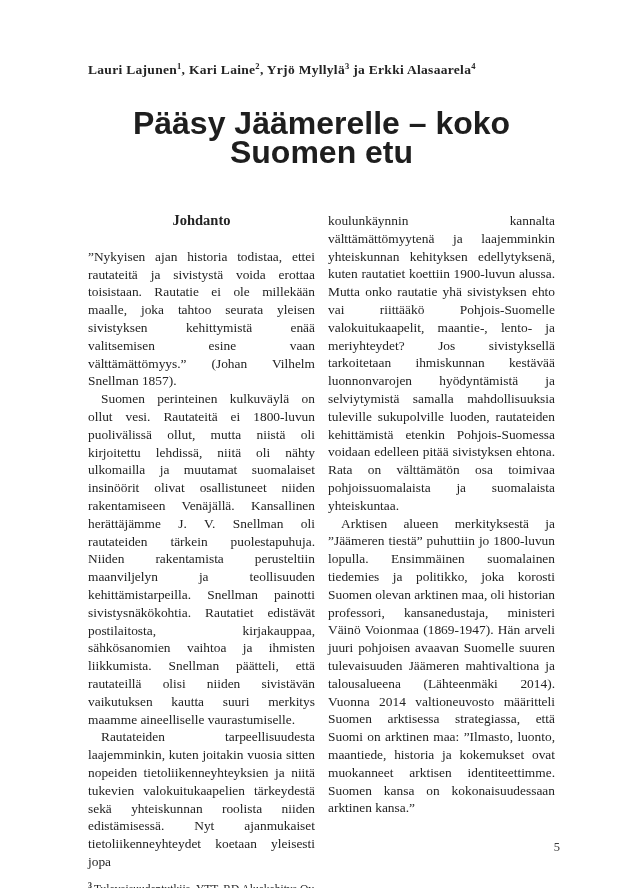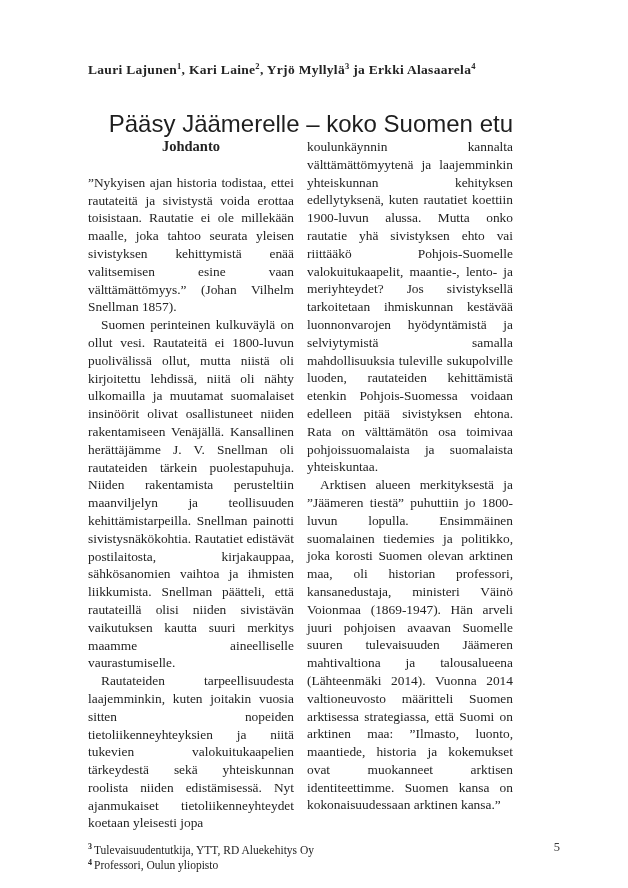--- a/index.html
+++ b/index.html
@@ -6,47 +6,48 @@
     margin: 0;
     padding: 0;
     background: #ffffff;
   }
   .page {
     position: relative;
     width: 628px;
     height: 888px;
     background: #ffffff;
     box-sizing: border-box;
-    padding: 61px 115px 0 88px;
+    padding: 61px 73px 0 88px;
     font-family: "Liberation Serif", "DejaVu Serif", serif;
     color: #232323;
     overflow: hidden;
   }
   .authors {
     font-size: 13.5px;
     font-weight: bold;
     letter-spacing: 0.3px;
     line-height: 17px;
     white-space: pre-wrap;
   }
   .authors sup {
     font-size: 8.5px;
     line-height: 0;
     vertical-align: super;
   }
   .title {
     margin: 31px 0 0 0;
     font-family: "Liberation Sans", "DejaVu Sans", sans-serif;
-    font-weight: normal;
-    font-size: 24px;
+    font-weight: bold;
+    font-size: 32px;
     line-height: 29px;
-    text-align: right;
+    text-align: center;
     color: #1e1e1e;
   }
   .columns {
+    margin-top: 45px;
     display: flex;
     gap: 13px;
   }
   .col {
     width: 227px;
     font-size: 13.4px;
     line-height: 17.8px;
     text-align: justify;
     hyphens: auto;
     -webkit-hyphens: auto;

